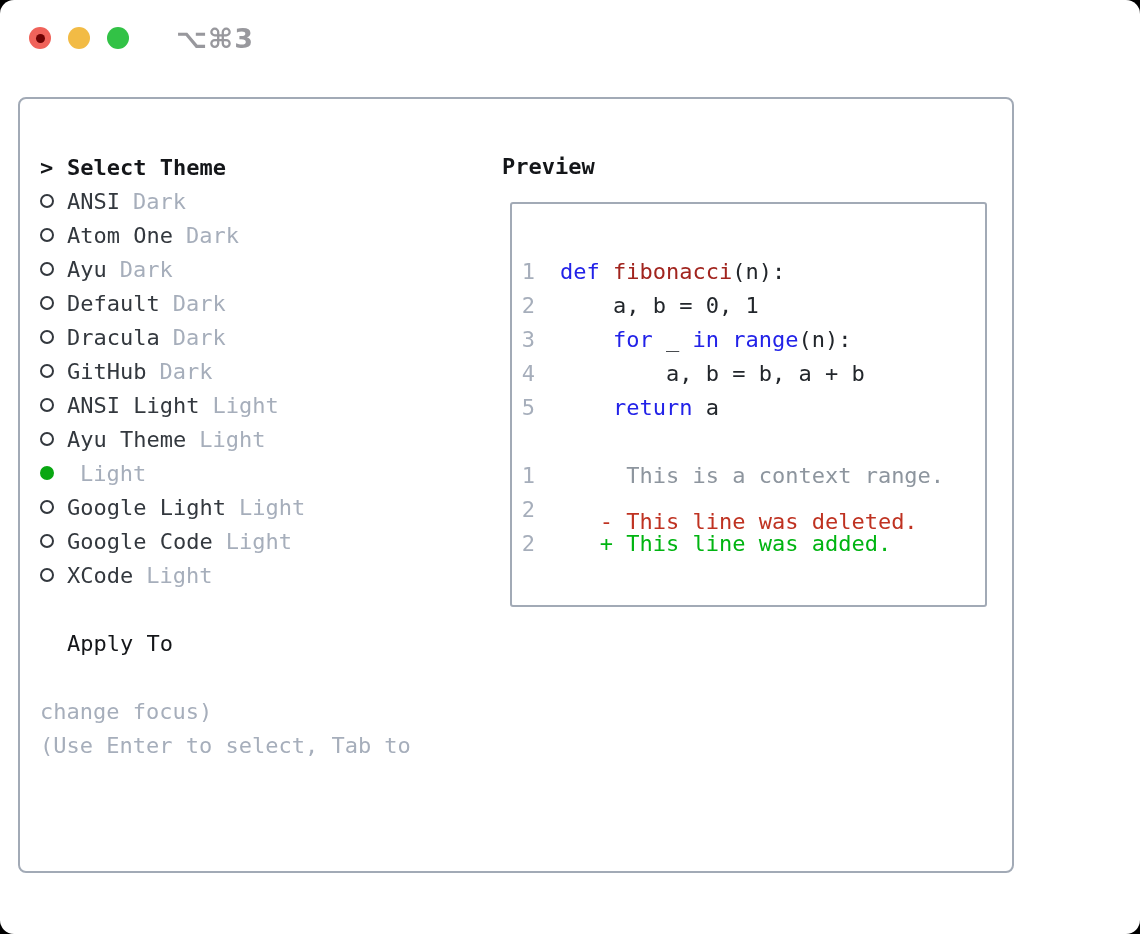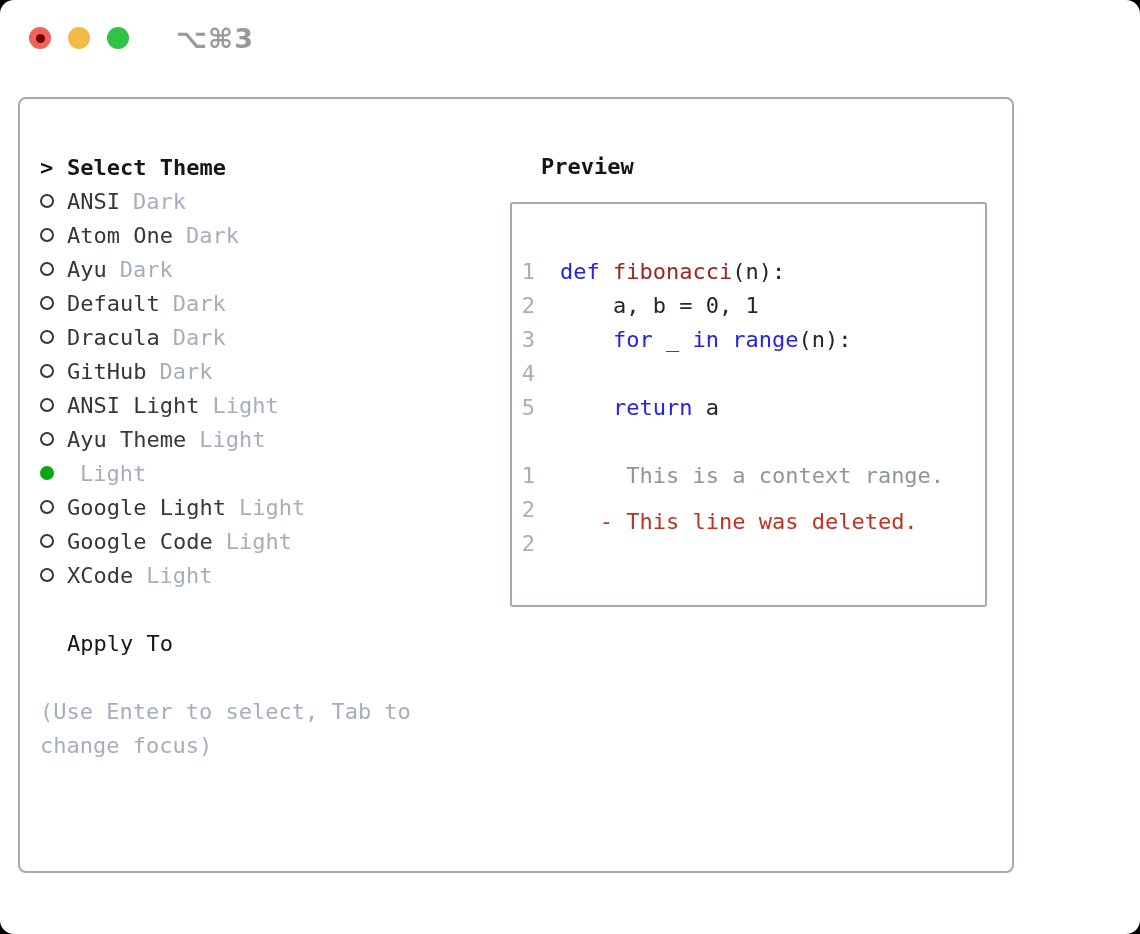--- a/index.html
+++ b/index.html
@@ -25,21 +25,21 @@
   .heading{font-weight:bold;color:var(--near-black);}
   .subheading{color:var(--near-black);}
   .radio-icon{width:10px;height:10px;border:2px solid var(--dark);border-radius:50%;box-sizing:content-box;}
   .radio-icon.on{background:var(--green);border-color:var(--green);}
   .t-name{color:var(--dark);}
   .t-name.on{color:var(--green);}
   .t-variant{color:var(--muted);margin-left:13px;}
   .hint-line{color:var(--muted);}
   
   .preview-title{position:absolute;left:482px;top:51px;height:34px;line-height:34px;
-    font-size:22px;font-weight:bold;color:var(--near-black);margin-left:39px;}
+    font-size:22px;font-weight:bold;color:var(--near-black);}
   .preview-box{position:absolute;left:490px;top:103px;width:477px;height:405px;
     border:2px solid var(--border);border-radius:3px;box-sizing:border-box;
     padding:51px 0 0 9px;overflow:hidden;}
   .code-row{display:flex;height:34px;line-height:34px;font-size:22px;white-space:pre;}
   .code-num{width:14px;flex:none;text-align:right;margin-right:25px;color:var(--ln);}
   .seg-keyword{color:var(--kw);}
   .seg-function{color:var(--fn);}
   .seg-plain{color:var(--plain);}
   .seg-context{color:var(--ctx);}
   .seg-deleted{color:var(--del);margin-top:12px;}
@@ -85,31 +85,31 @@
       <div class="row"></div>
 
       <div class="row">
         <span class="slot"></span>
         <span class="subheading">Apply To</span>
       </div>
 
 
       <div class="row"></div>
 
+      <div class="row hint-line">change focus)</div>
       <div class="row hint-line">(Use Enter to select, Tab to</div>
-      <div class="row hint-line">change focus)</div>
     </div>
 
     <div class="preview-title">Preview</div>
     <div class="preview-box" id="preview-box">
         <div class="code-row"><span class="code-num">1</span><span class="seg-keyword">def</span><span class="seg-plain"> </span><span class="seg-function">fibonacci</span><span class="seg-plain">(n):</span></div>
         <div class="code-row"><span class="code-num">2</span><span class="seg-plain">    a, b = 0, 1</span></div>
         <div class="code-row"><span class="code-num">3</span><span class="seg-plain">    </span><span class="seg-keyword">for</span><span class="seg-plain"> _ </span><span class="seg-keyword">in</span><span class="seg-plain"> </span><span class="seg-keyword">range</span><span class="seg-plain">(n):</span></div>
-        <div class="code-row"><span class="code-num">4</span></div>
+        <div class="code-row"><span class="code-num">4</span><span class="seg-plain">        a, b = b, a + b</span></div>
         <div class="code-row"><span class="code-num">5</span><span class="seg-plain">    </span><span class="seg-keyword">return</span><span class="seg-plain"> a</span></div>
         <div class="code-row"><span class="code-num"></span></div>
         <div class="code-row"><span class="code-num">1</span><span class="seg-context">     This is a context range.</span></div>
         <div class="code-row"><span class="code-num">2</span><span class="seg-deleted">   - This line was deleted.</span></div>
-        <div class="code-row"><span class="code-num">2</span></div>
+        <div class="code-row"><span class="code-num">2</span><span class="seg-added">   + This line was added.</span></div>
       </div>
 
   </div>
 </div>
 
 </body></html>

